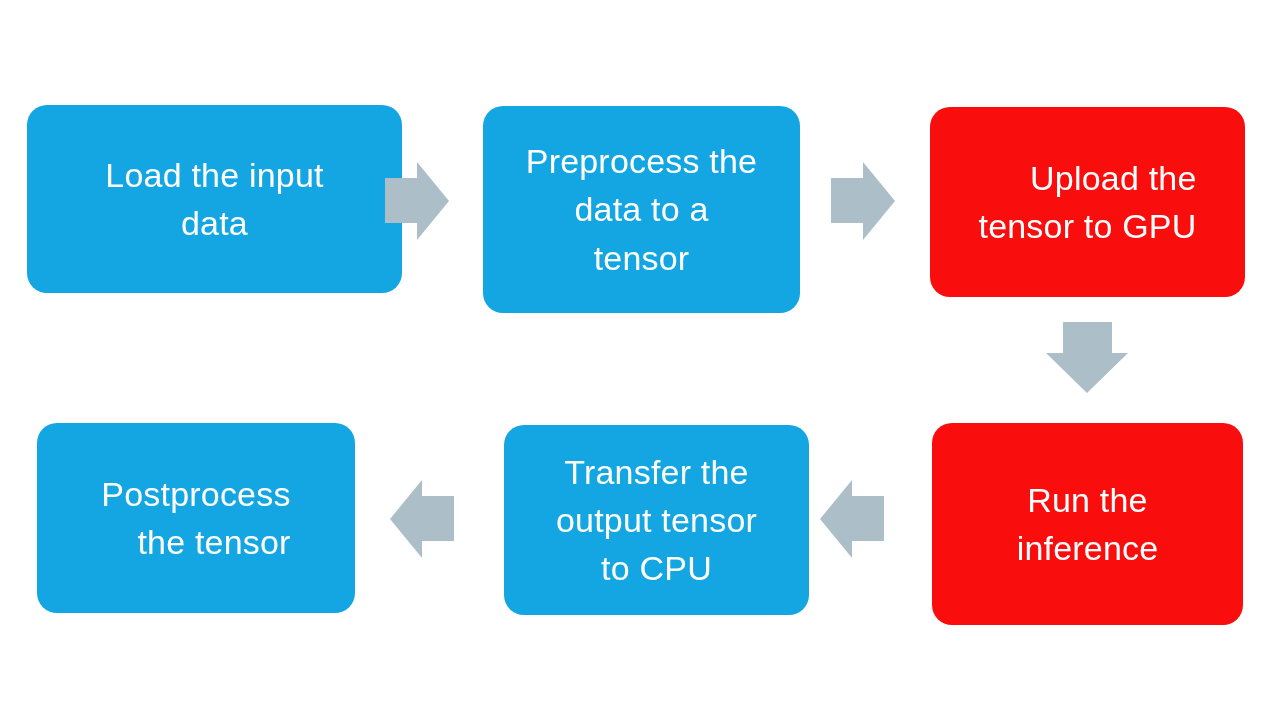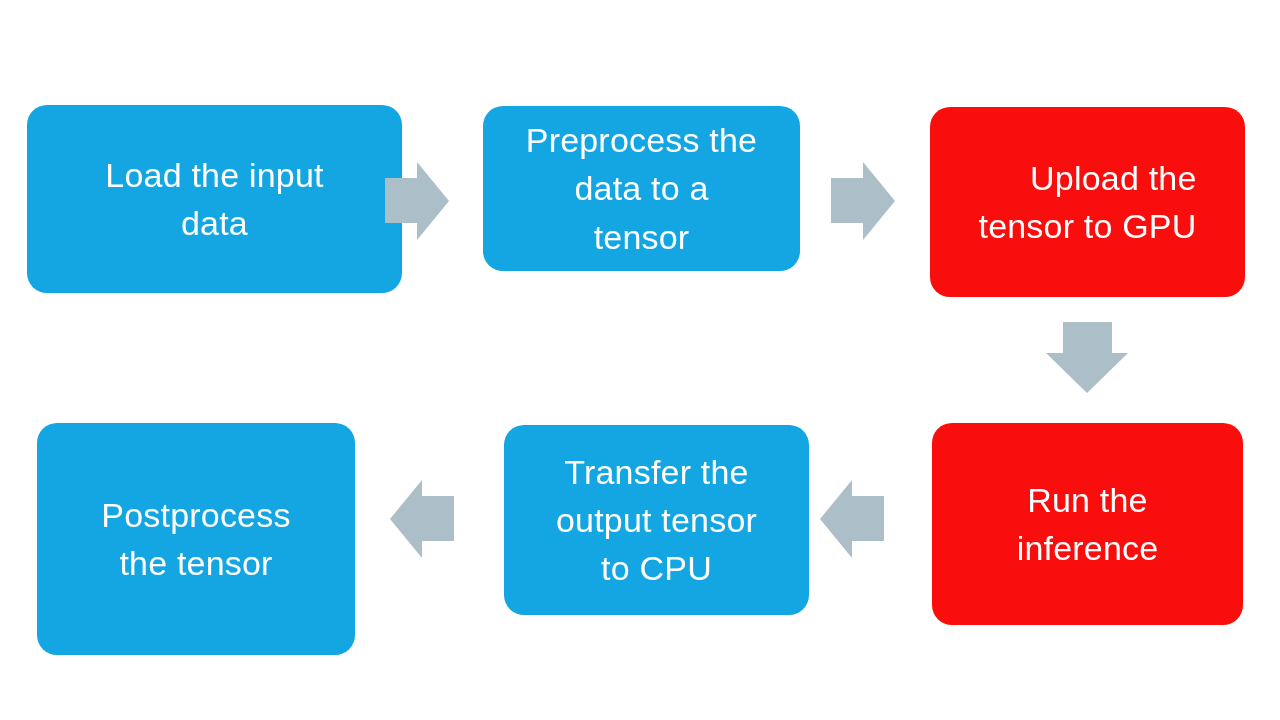--- a/index.html
+++ b/index.html
@@ -33,26 +33,26 @@
   .node.red  { background: #fa0d0d; }
 
   .arrow {
     position: absolute;
     display: block;
   }
   .arrow polygon { fill: #acbfc9; }
 
   
   #node-1 { left: 27px;  top: 105px; width: 375px; height: 188px; }
-  #node-2 { left: 483px; top: 106px; width: 317px; height: 165px; }
+  #node-2 { left: 483px; top: 106px; width: 317px; height: 207px; }
   #node-3 { left: 930px; top: 107px; width: 315px; height: 190px; text-align: right; }
   
   #node-4 { left: 932px; top: 423px; width: 311px; height: 202px; }
   #node-5 { left: 504px; top: 425px; width: 305px; height: 190px; }
-  #node-6 { left: 37px;  top: 423px; width: 318px; height: 232px; }
+  #node-6 { left: 37px;  top: 423px; width: 318px; height: 190px; text-align: right; }
 
   
   #arrow-1 { left: 385px;  top: 162px; }
   #arrow-2 { left: 831px;  top: 162px; }
   #arrow-3 { left: 1046px; top: 322px; }
   #arrow-4 { left: 820px;  top: 480px; }
   #arrow-5 { left: 390px;  top: 480px; }
 </style>
 </head>
 <body>

